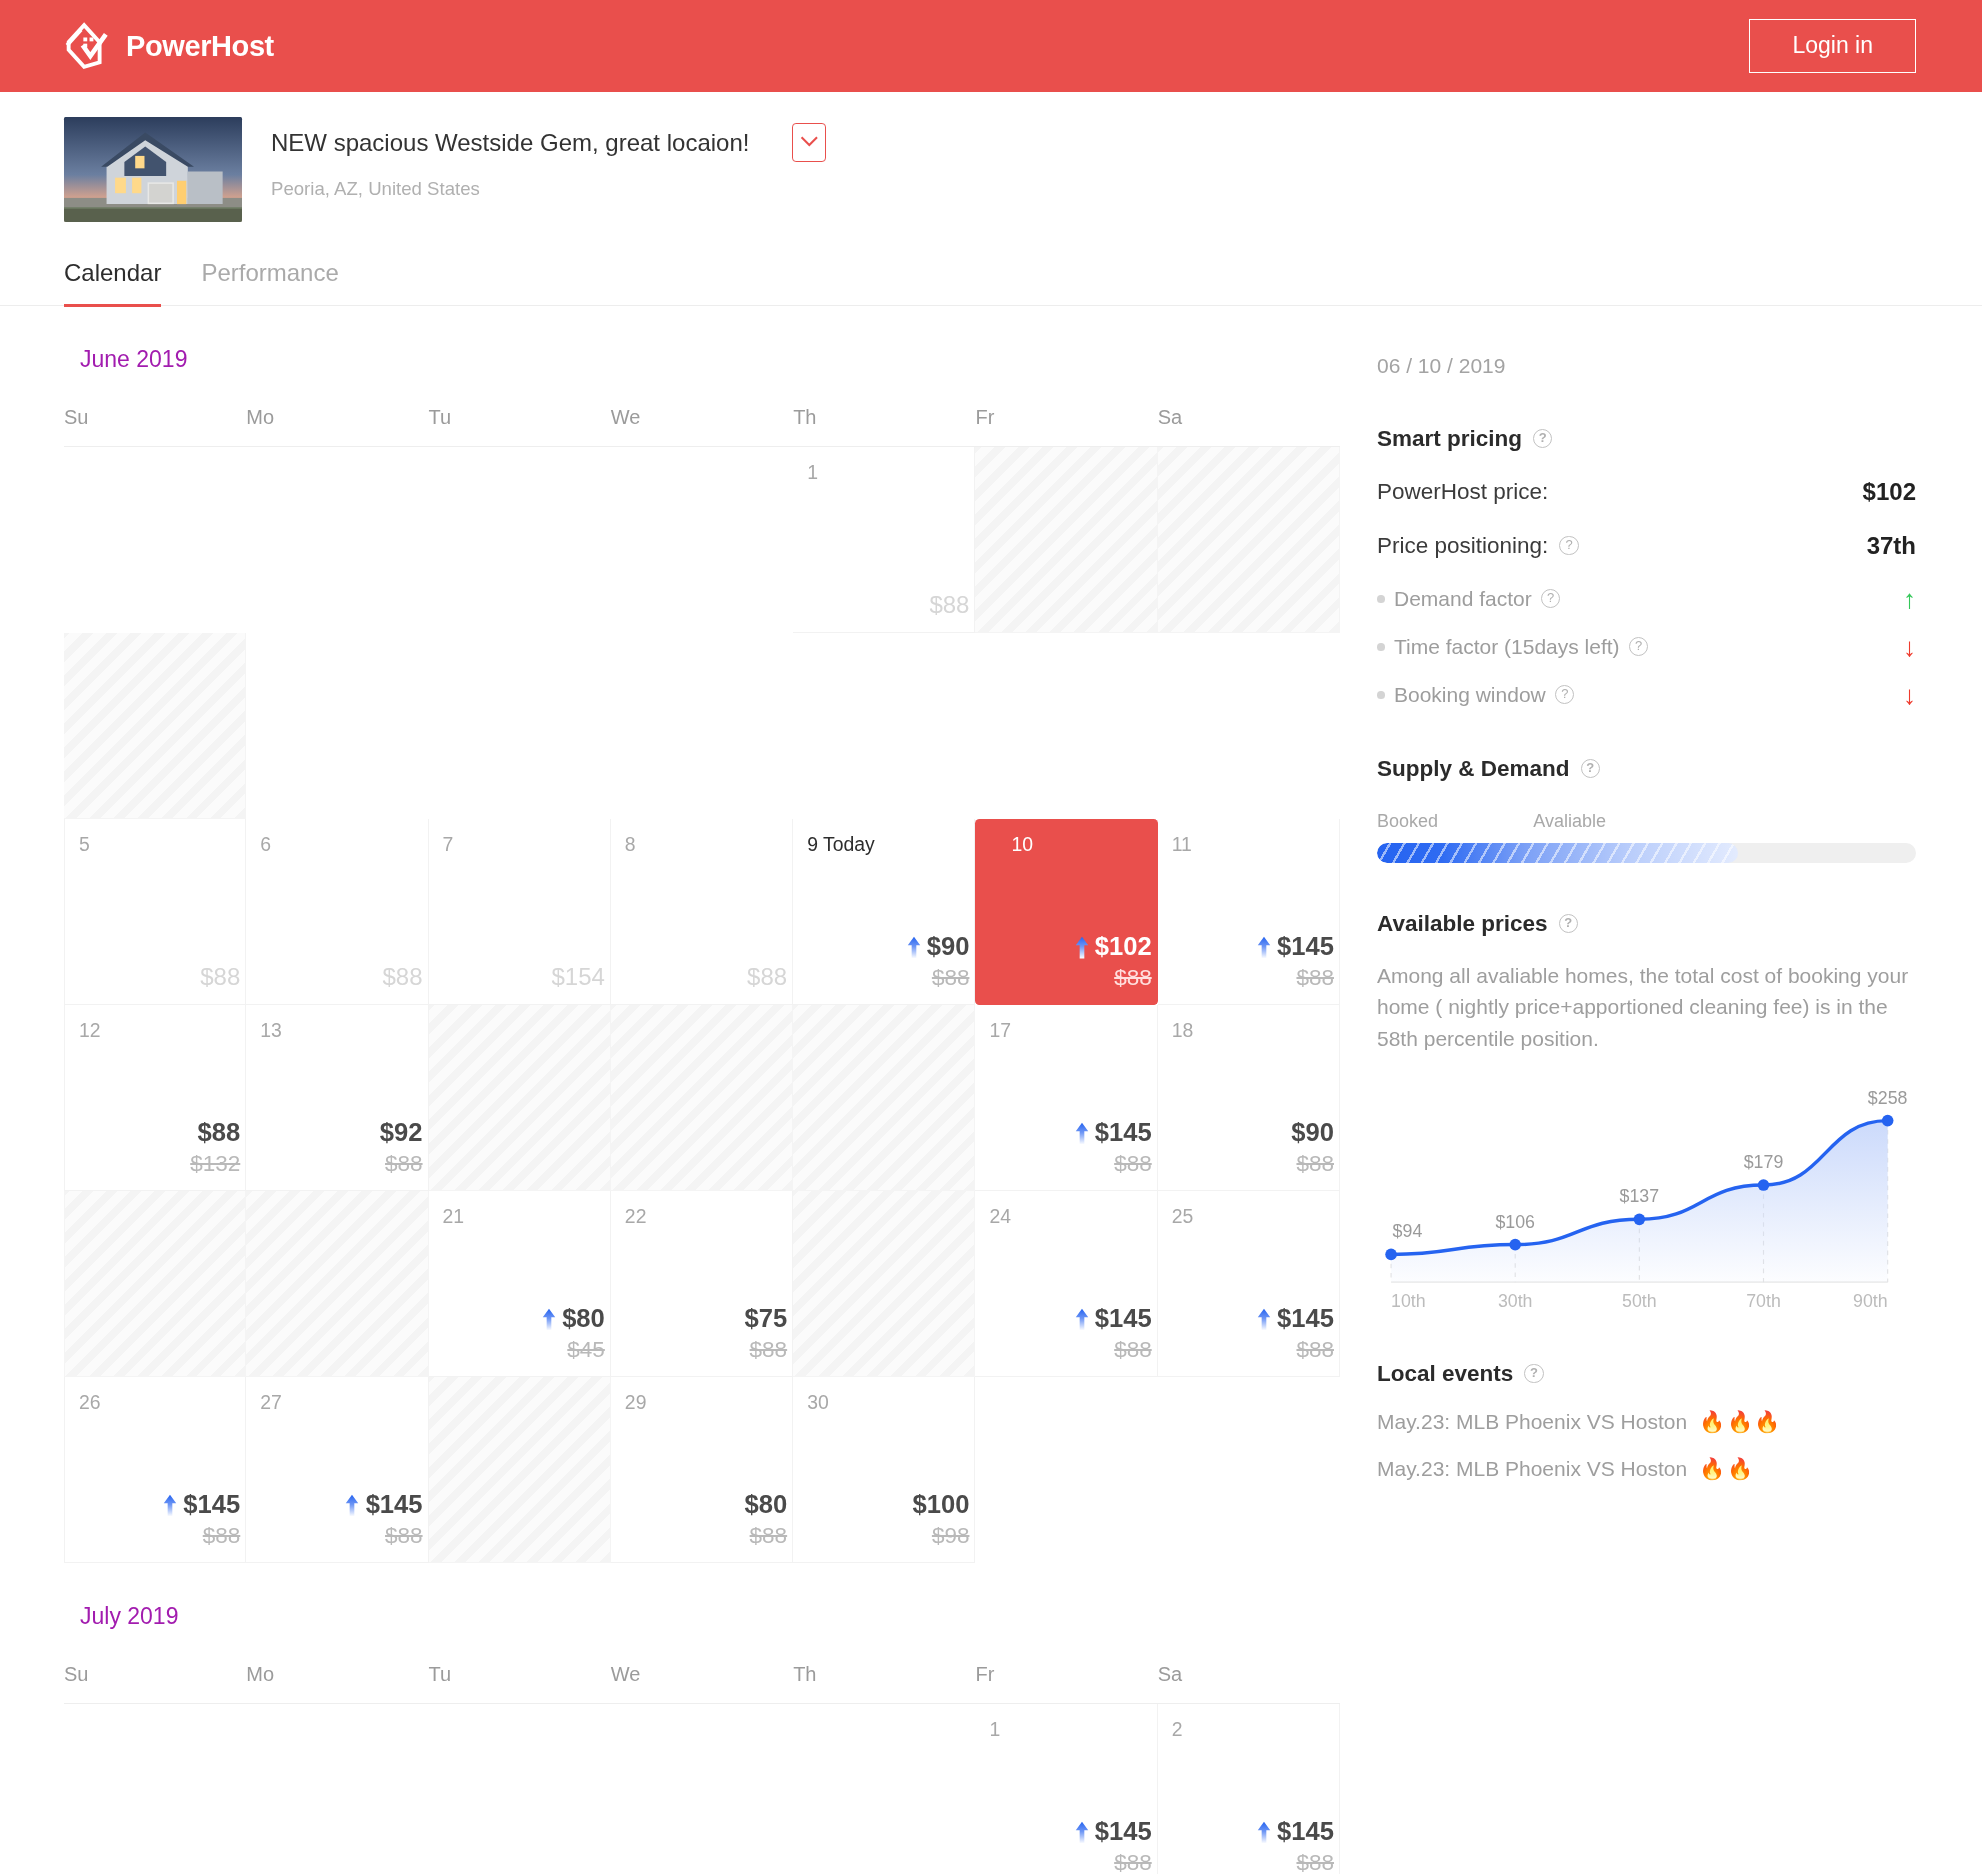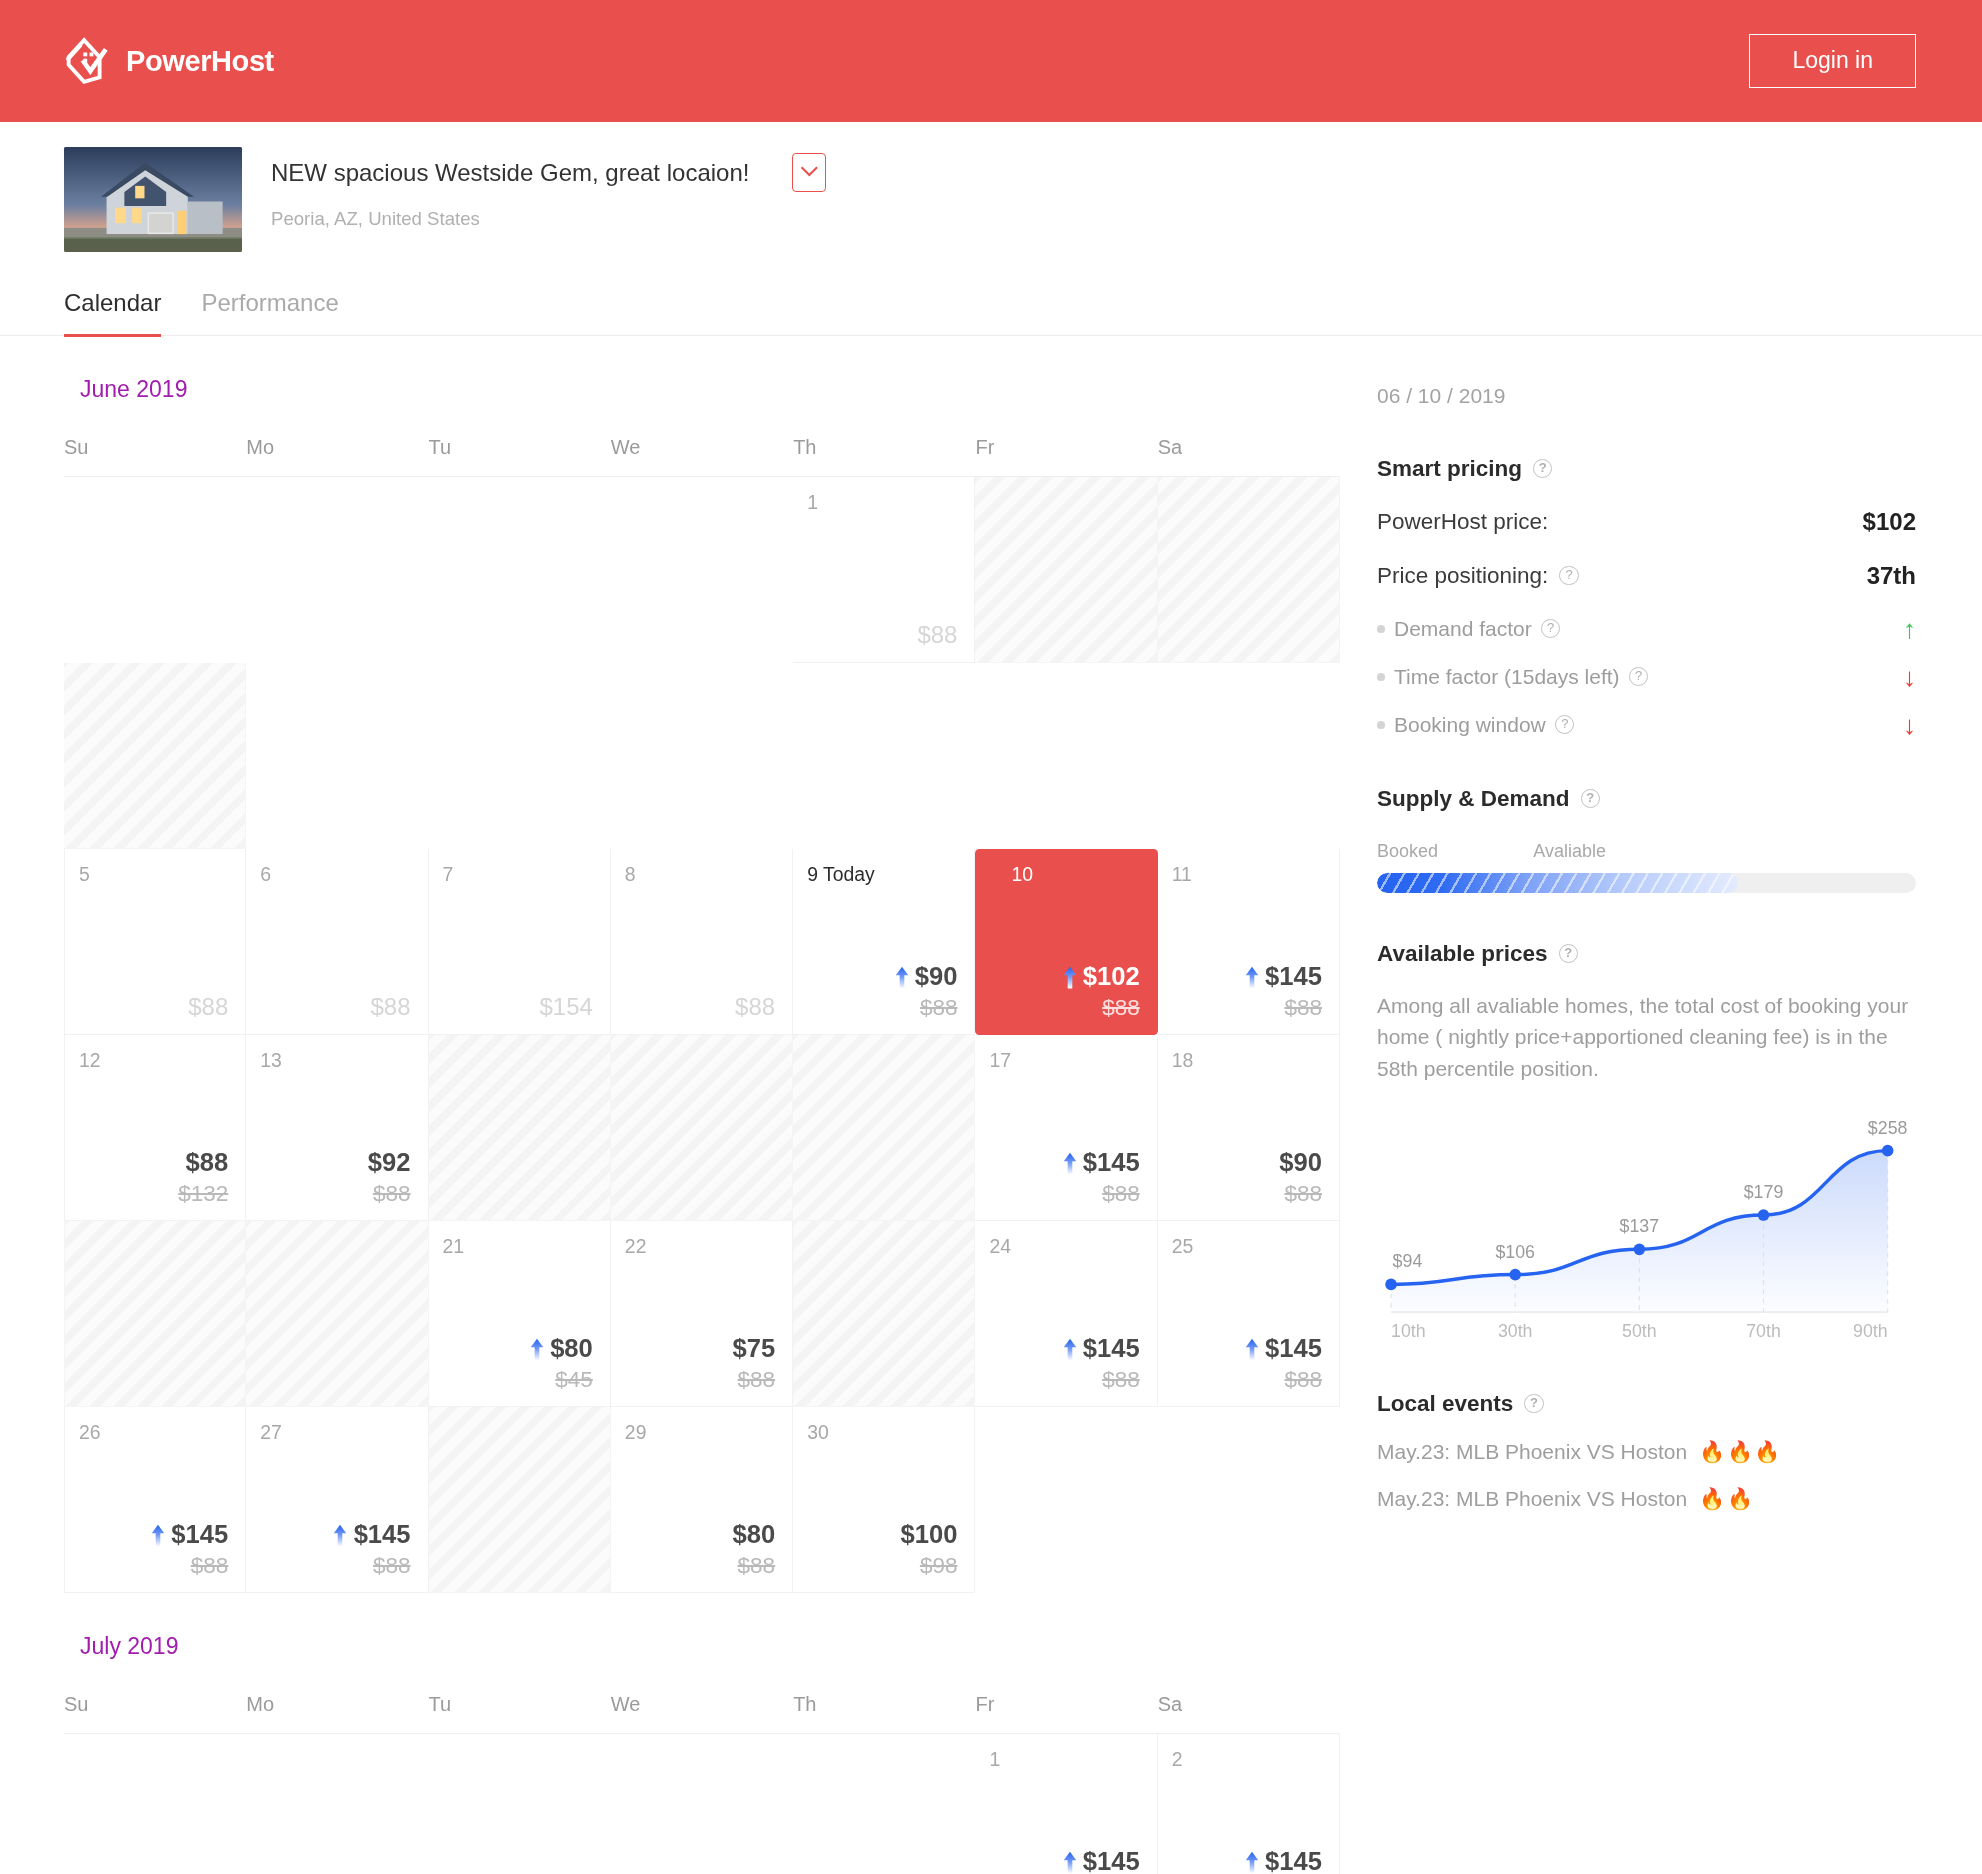--- a/index.html
+++ b/index.html
@@ -6,21 +6,21 @@
   html, body {
     width: 1983px;
     background: #fff;
     font-family: "Liberation Sans", sans-serif;
     color: #3c3c3c;
   }
   body { width: 1983px; min-height: 1875px; overflow-x: hidden; }
 
   
   .topbar {
-    height: 122px;
+    height: 92px;
     background: #e94f4c;
     display: flex;
     align-items: center;
     justify-content: space-between;
     padding: 0 67px 0 64px;
   }
   .brand { display: flex; align-items: center; gap: 14px; }
   .brand-mark { width: 48px; height: 48px; }
   .brand-text {
     color: #fff;
@@ -127,21 +127,21 @@
     background: #e94f4c;
     border-radius: 4.6px;
     border-color: #e94f4c;
     padding-left: 36px;
   }
   .daynum { font-size: 19.4px; color: #a8a8a8; }
   .daynum.today { color: #2d2d2d; }
   .cell.selected .daynum { color: #fff; }
   .prices {
     position: absolute;
-    right: 17px;
+    right: 5px;
     bottom: 12.4px;
     text-align: right;
     line-height: 1.18;
   }
   .price-main {
     font-size: 25.6px;
     font-weight: 700;
     color: #4a4a4a;
     display: flex; align-items: center; justify-content: flex-end; gap: 6.2px;
   }

